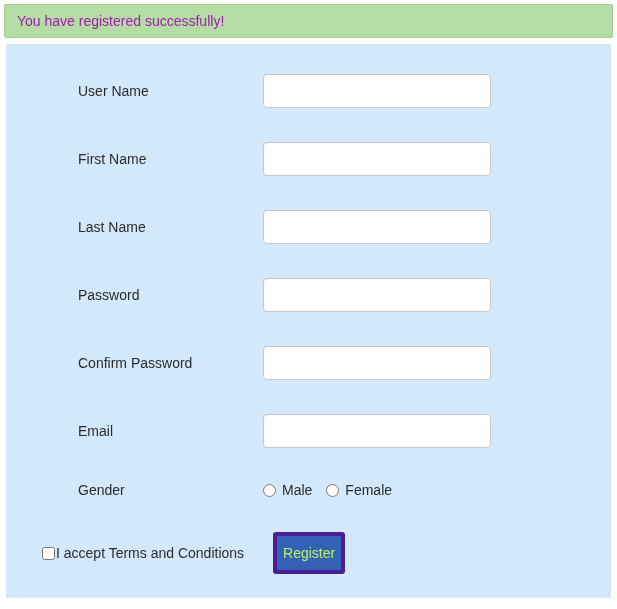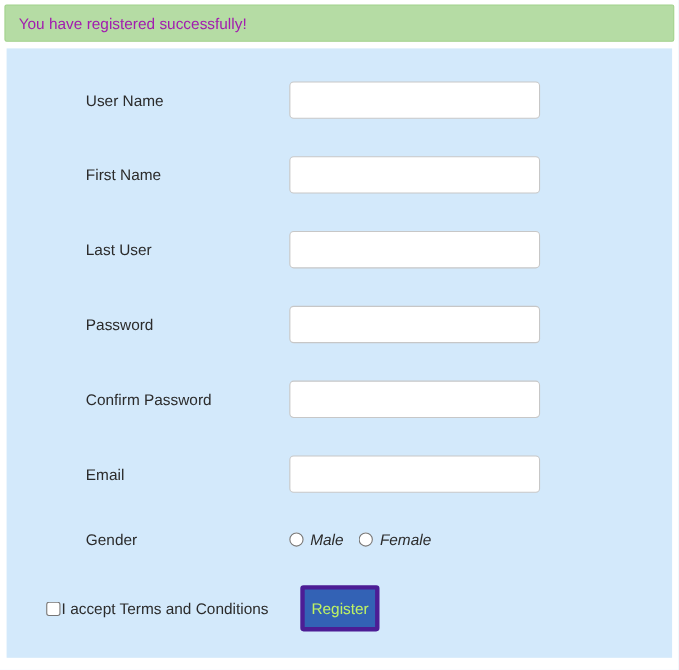--- a/index.html
+++ b/index.html
@@ -58,21 +58,20 @@
       align-items: center;
       gap: 6px;
     }
     .radio-option input[type="radio"] {
       width: 13px;
       height: 13px;
       margin: 0;
     }
     .radio-option label {
       color: #2b2b2b;
-      font-style: italic;
     }
     .terms-row {
       display: flex;
       align-items: center;
       gap: 1px;
       margin-top: 0;
     }
     .terms-row input[type="checkbox"] {
       width: 13px;
       height: 13px;
@@ -105,21 +104,21 @@
     <div class="form-label">User Name</div>
     <input type="text" class="text-input" value="" style="">
   </div>
 
   <div class="form-row">
     <div class="form-label">First Name</div>
     <input type="text" class="text-input" value="" style="">
   </div>
 
   <div class="form-row">
-    <div class="form-label">Last User</div>
+    <div class="form-label">Last Name</div>
     <input type="text" class="text-input" value="" style="">
   </div>
 
   <div class="form-row">
     <div class="form-label">Password</div>
     <input type="password" class="text-input" value="" style="">
   </div>
 
   <div class="form-row">
     <div class="form-label">Confirm Password</div>

